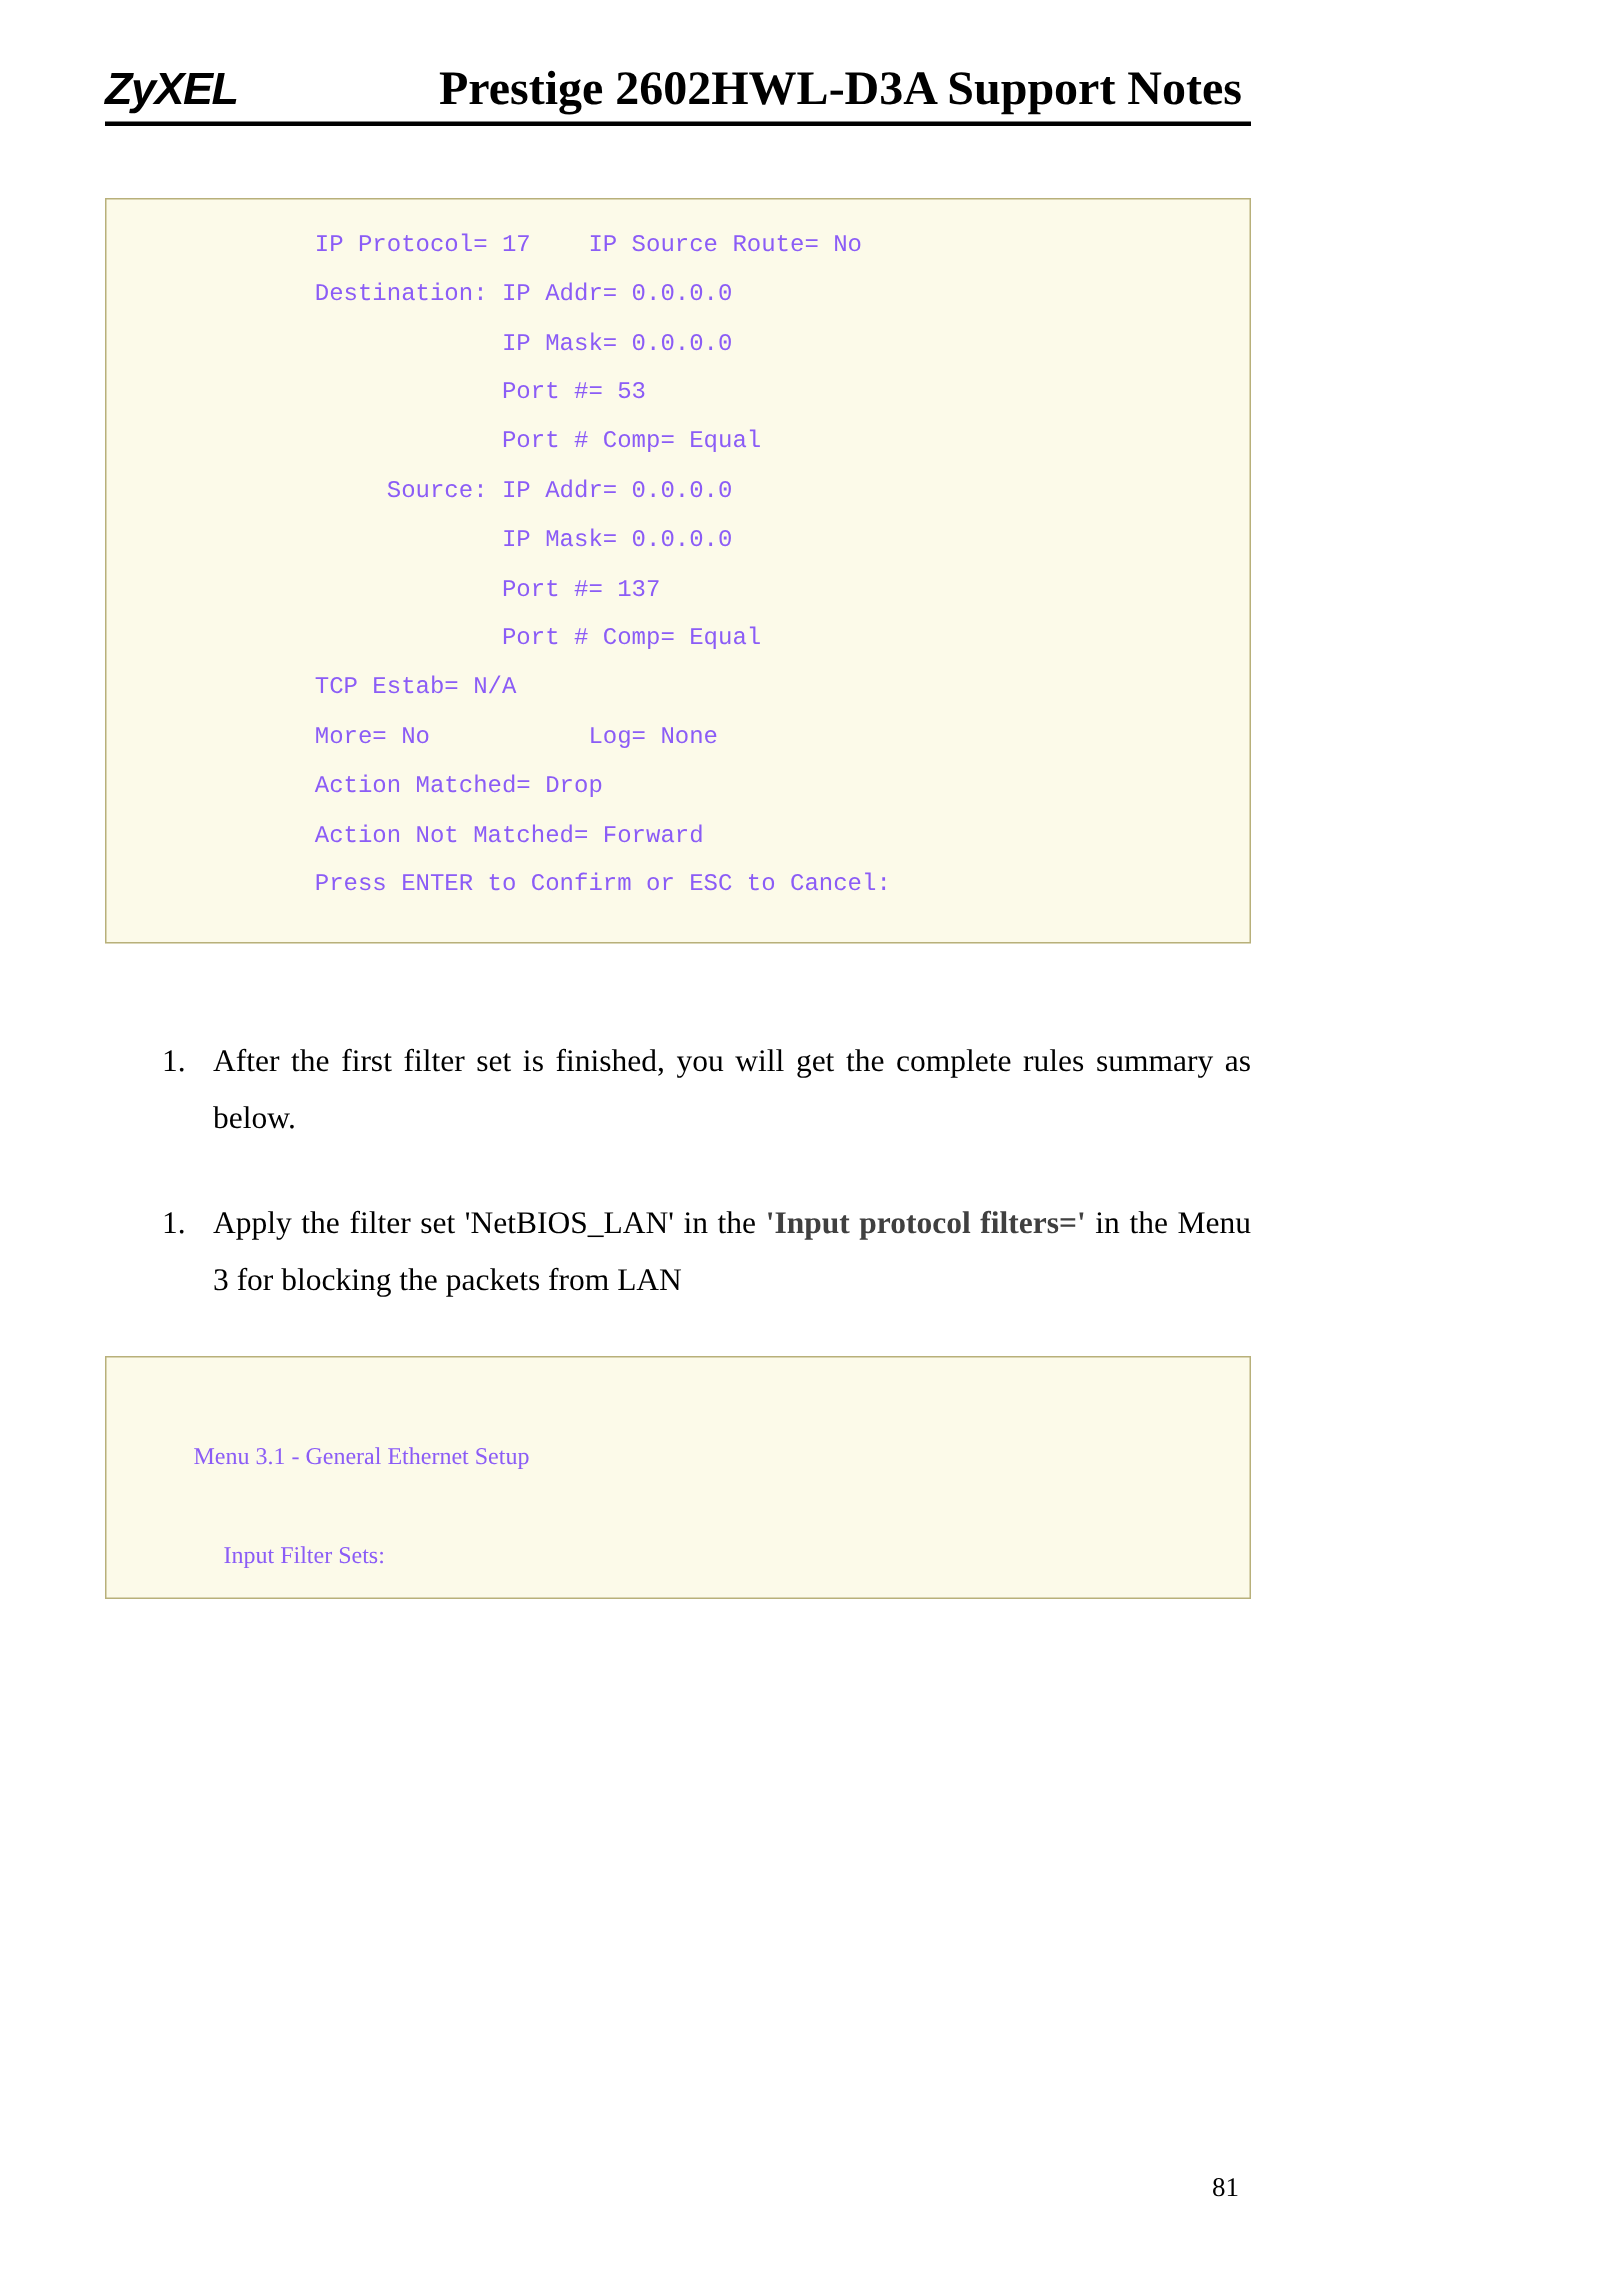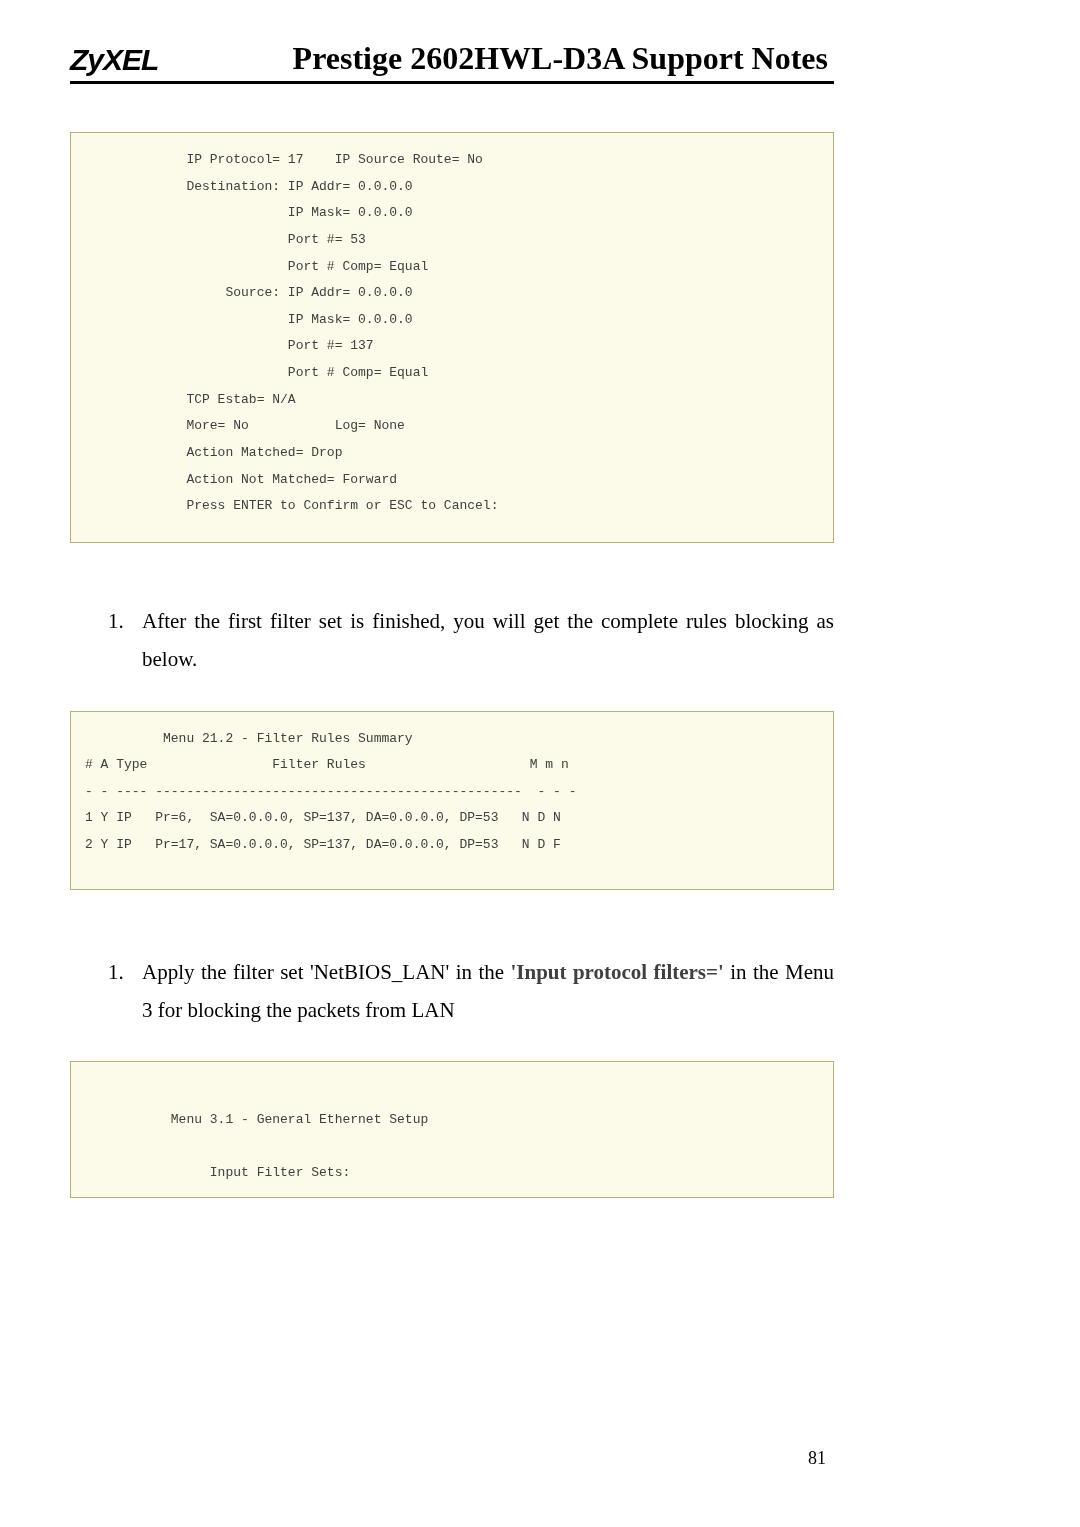--- a/index.html
+++ b/index.html
@@ -37,33 +37,34 @@
   .header-title {
     font-size: 32px;
     font-weight: bold;
     padding-right: 6px;
   }
   .code-box {
     border: 1.5px solid #b8b07a;
     background: #fcfae9;
     padding: 14px 14px 22px 14px;
     font-family: "Courier New", monospace;
-    font-size: 13px;
+    font-size: 16px;
     line-height: 2.05;
-    color: #404040;
+    color: #8b5cf6;
     white-space: pre;
     margin: 0 0 60px 0;
   }
   .code-box.summary {
     padding: 14px 14px 30px 14px;
     margin-bottom: 64px;
   }
   .code-box.setup {
     padding: 18px 14px 10px 14px;
     margin-bottom: 29px;
+    font-family: Liberation Serif, serif;
   }
   .body-text {
     font-size: 21px;
     line-height: 1.8;
     margin: 0;
   }
   .num-item {
     display: flex;
     margin: 10px 0 32px 38px;
     text-align: justify;
@@ -113,28 +114,23 @@
                           Port #= 137
                           Port # Comp= Equal
              TCP Estab= N/A
              More= No           Log= None
              Action Matched= Drop
              Action Not Matched= Forward
              Press ENTER to Confirm or ESC to Cancel:</div>
 
   <div class="num-item body-text">
     <div class="num">1.</div>
-    <div class="txt">After the first filter set is finished, you will get the complete rules blocking as below.</div>
+    <div class="txt">After the first filter set is finished, you will get the complete rules summary as below.</div>
   </div>
 
-  <div class="code-box summary">          Menu 21.2 - Filter Rules Summary
-# A Type                Filter Rules                     M m n
-- - ---- -----------------------------------------------  - - -
-1 Y IP   Pr=6,  SA=0.0.0.0, SP=137, DA=0.0.0.0, DP=53   N D N
-2 Y IP   Pr=17, SA=0.0.0.0, SP=137, DA=0.0.0.0, DP=53   N D F</div>
 
   <div class="num-item body-text">
     <div class="num">1.</div>
     <div class="txt">
       <span>Apply the filter set 'NetBIOS_LAN' in the </span><span class="blue-bold">'Input protocol filters='</span><span> in the Menu 3 for blocking the packets from LAN</span>
     </div>
   </div>
 
   <div class="code-box setup">
            Menu 3.1 - General Ethernet Setup

